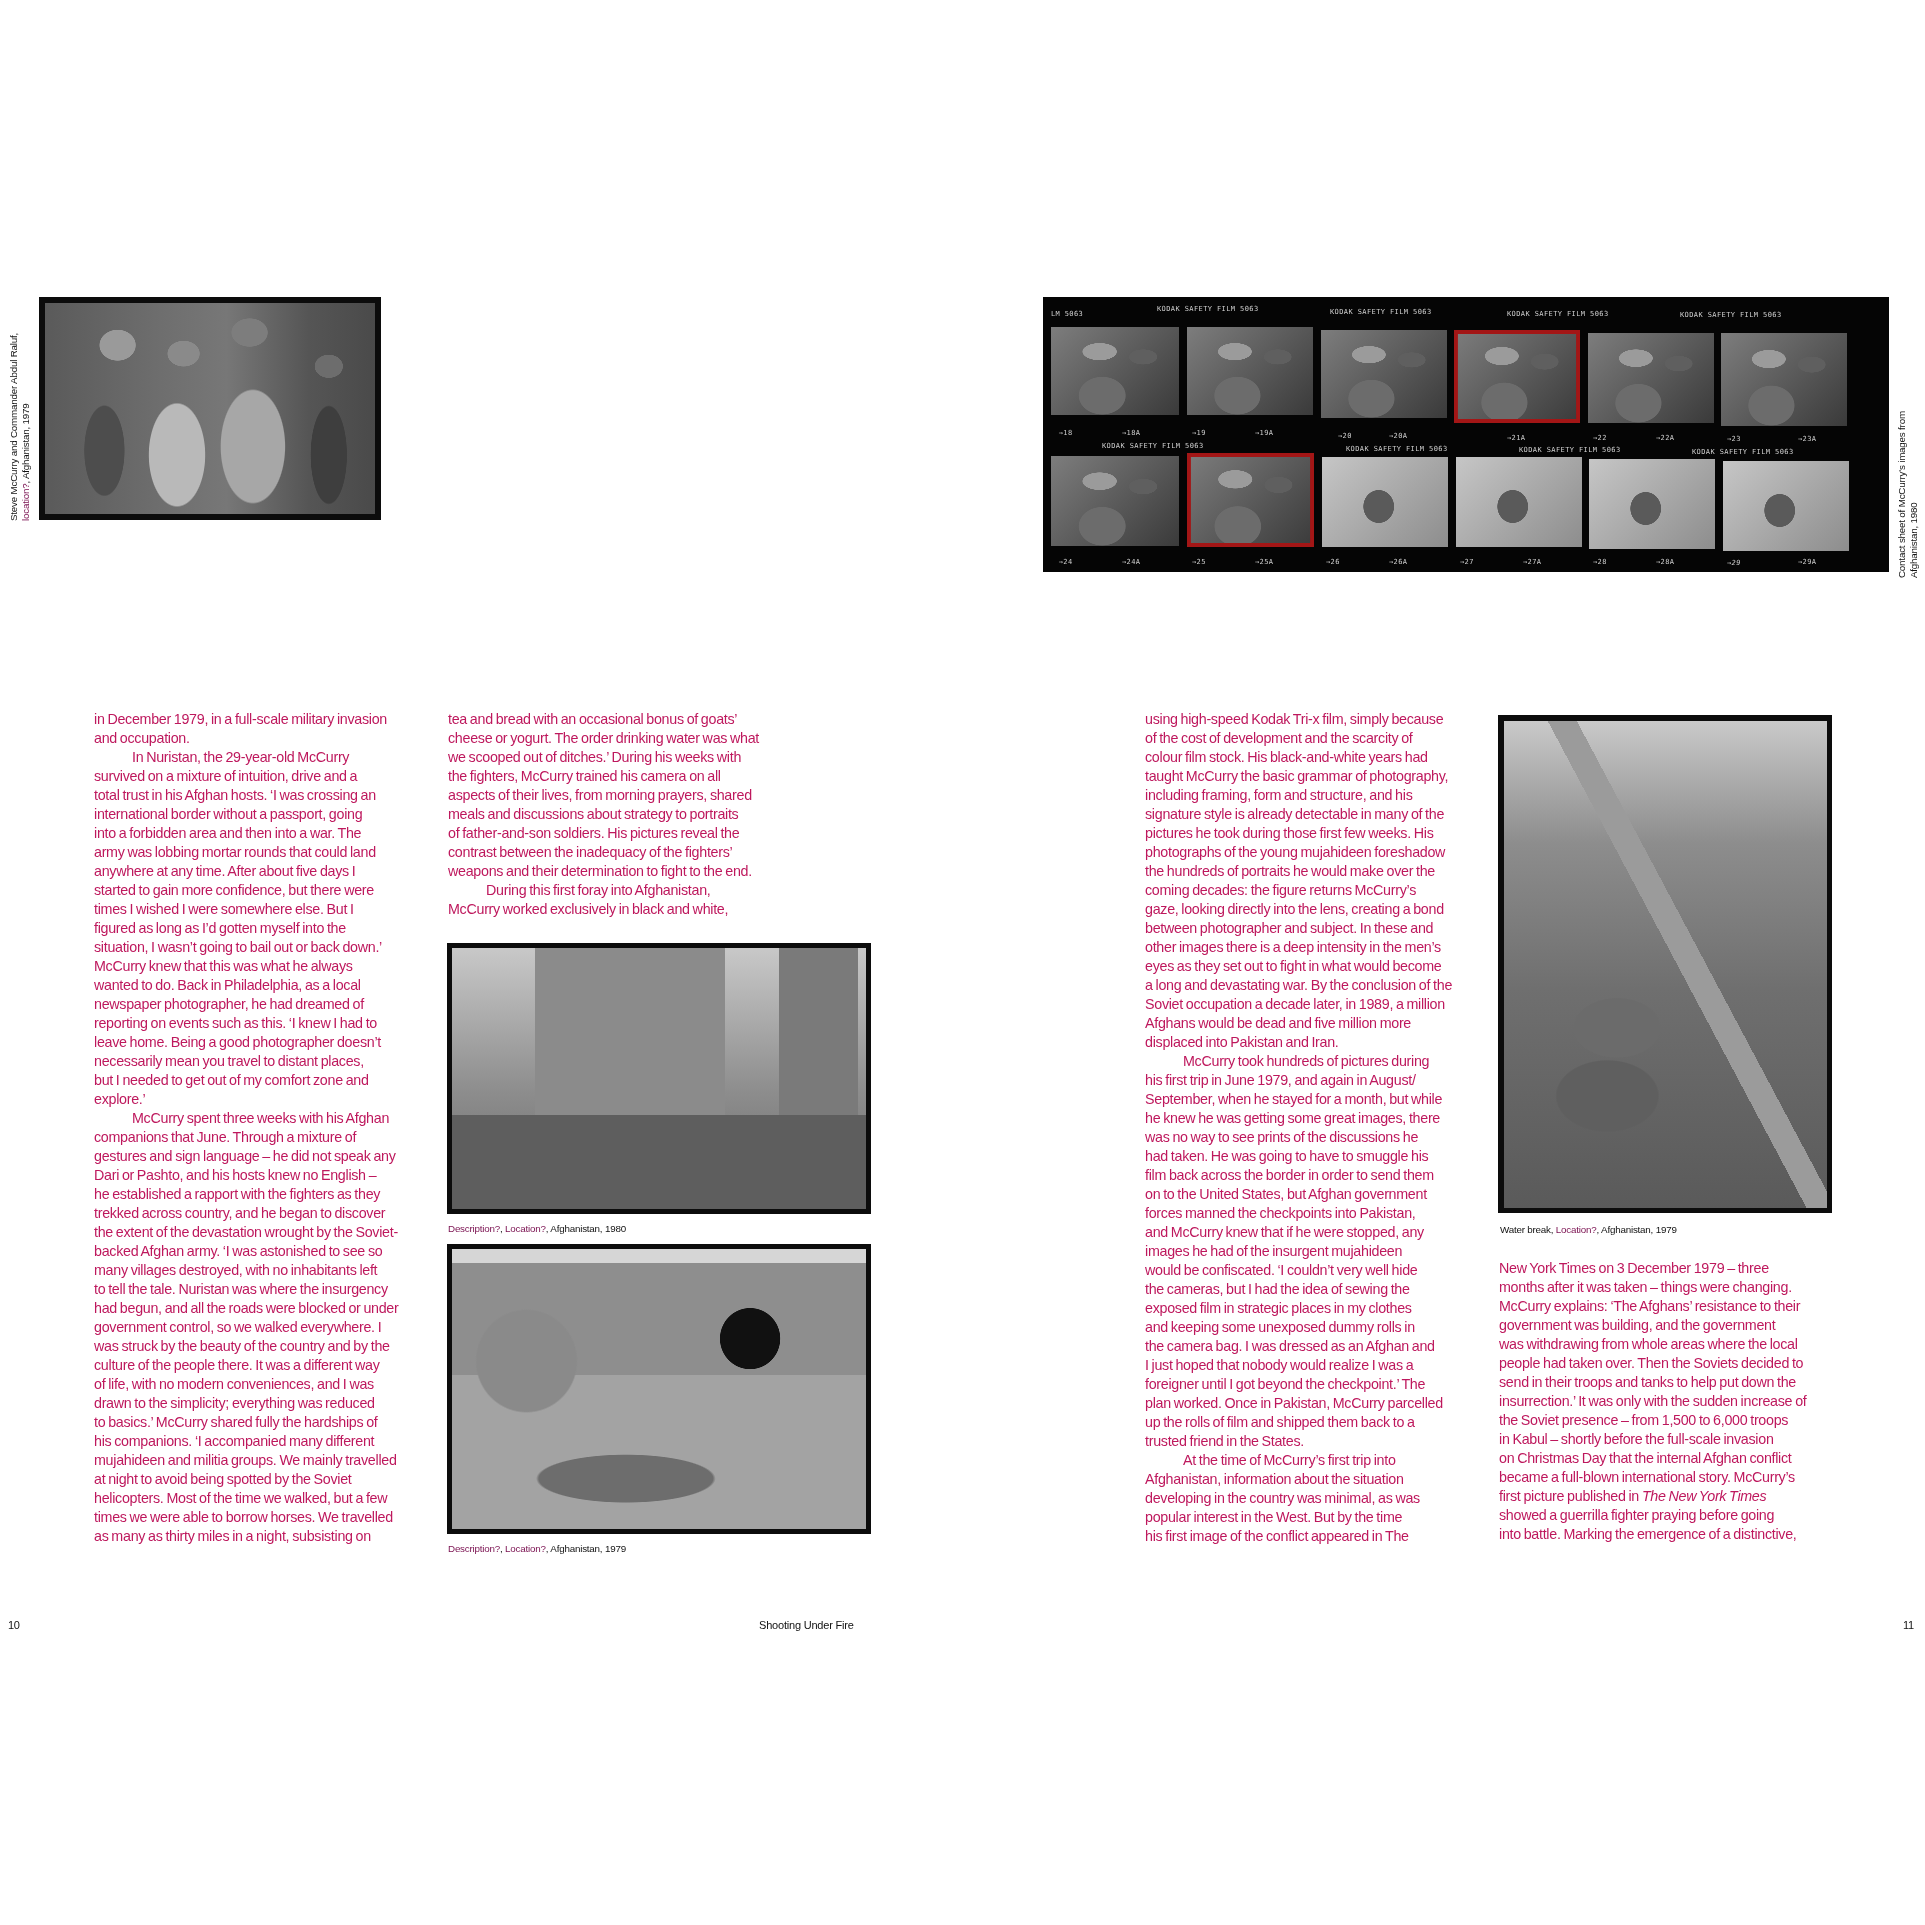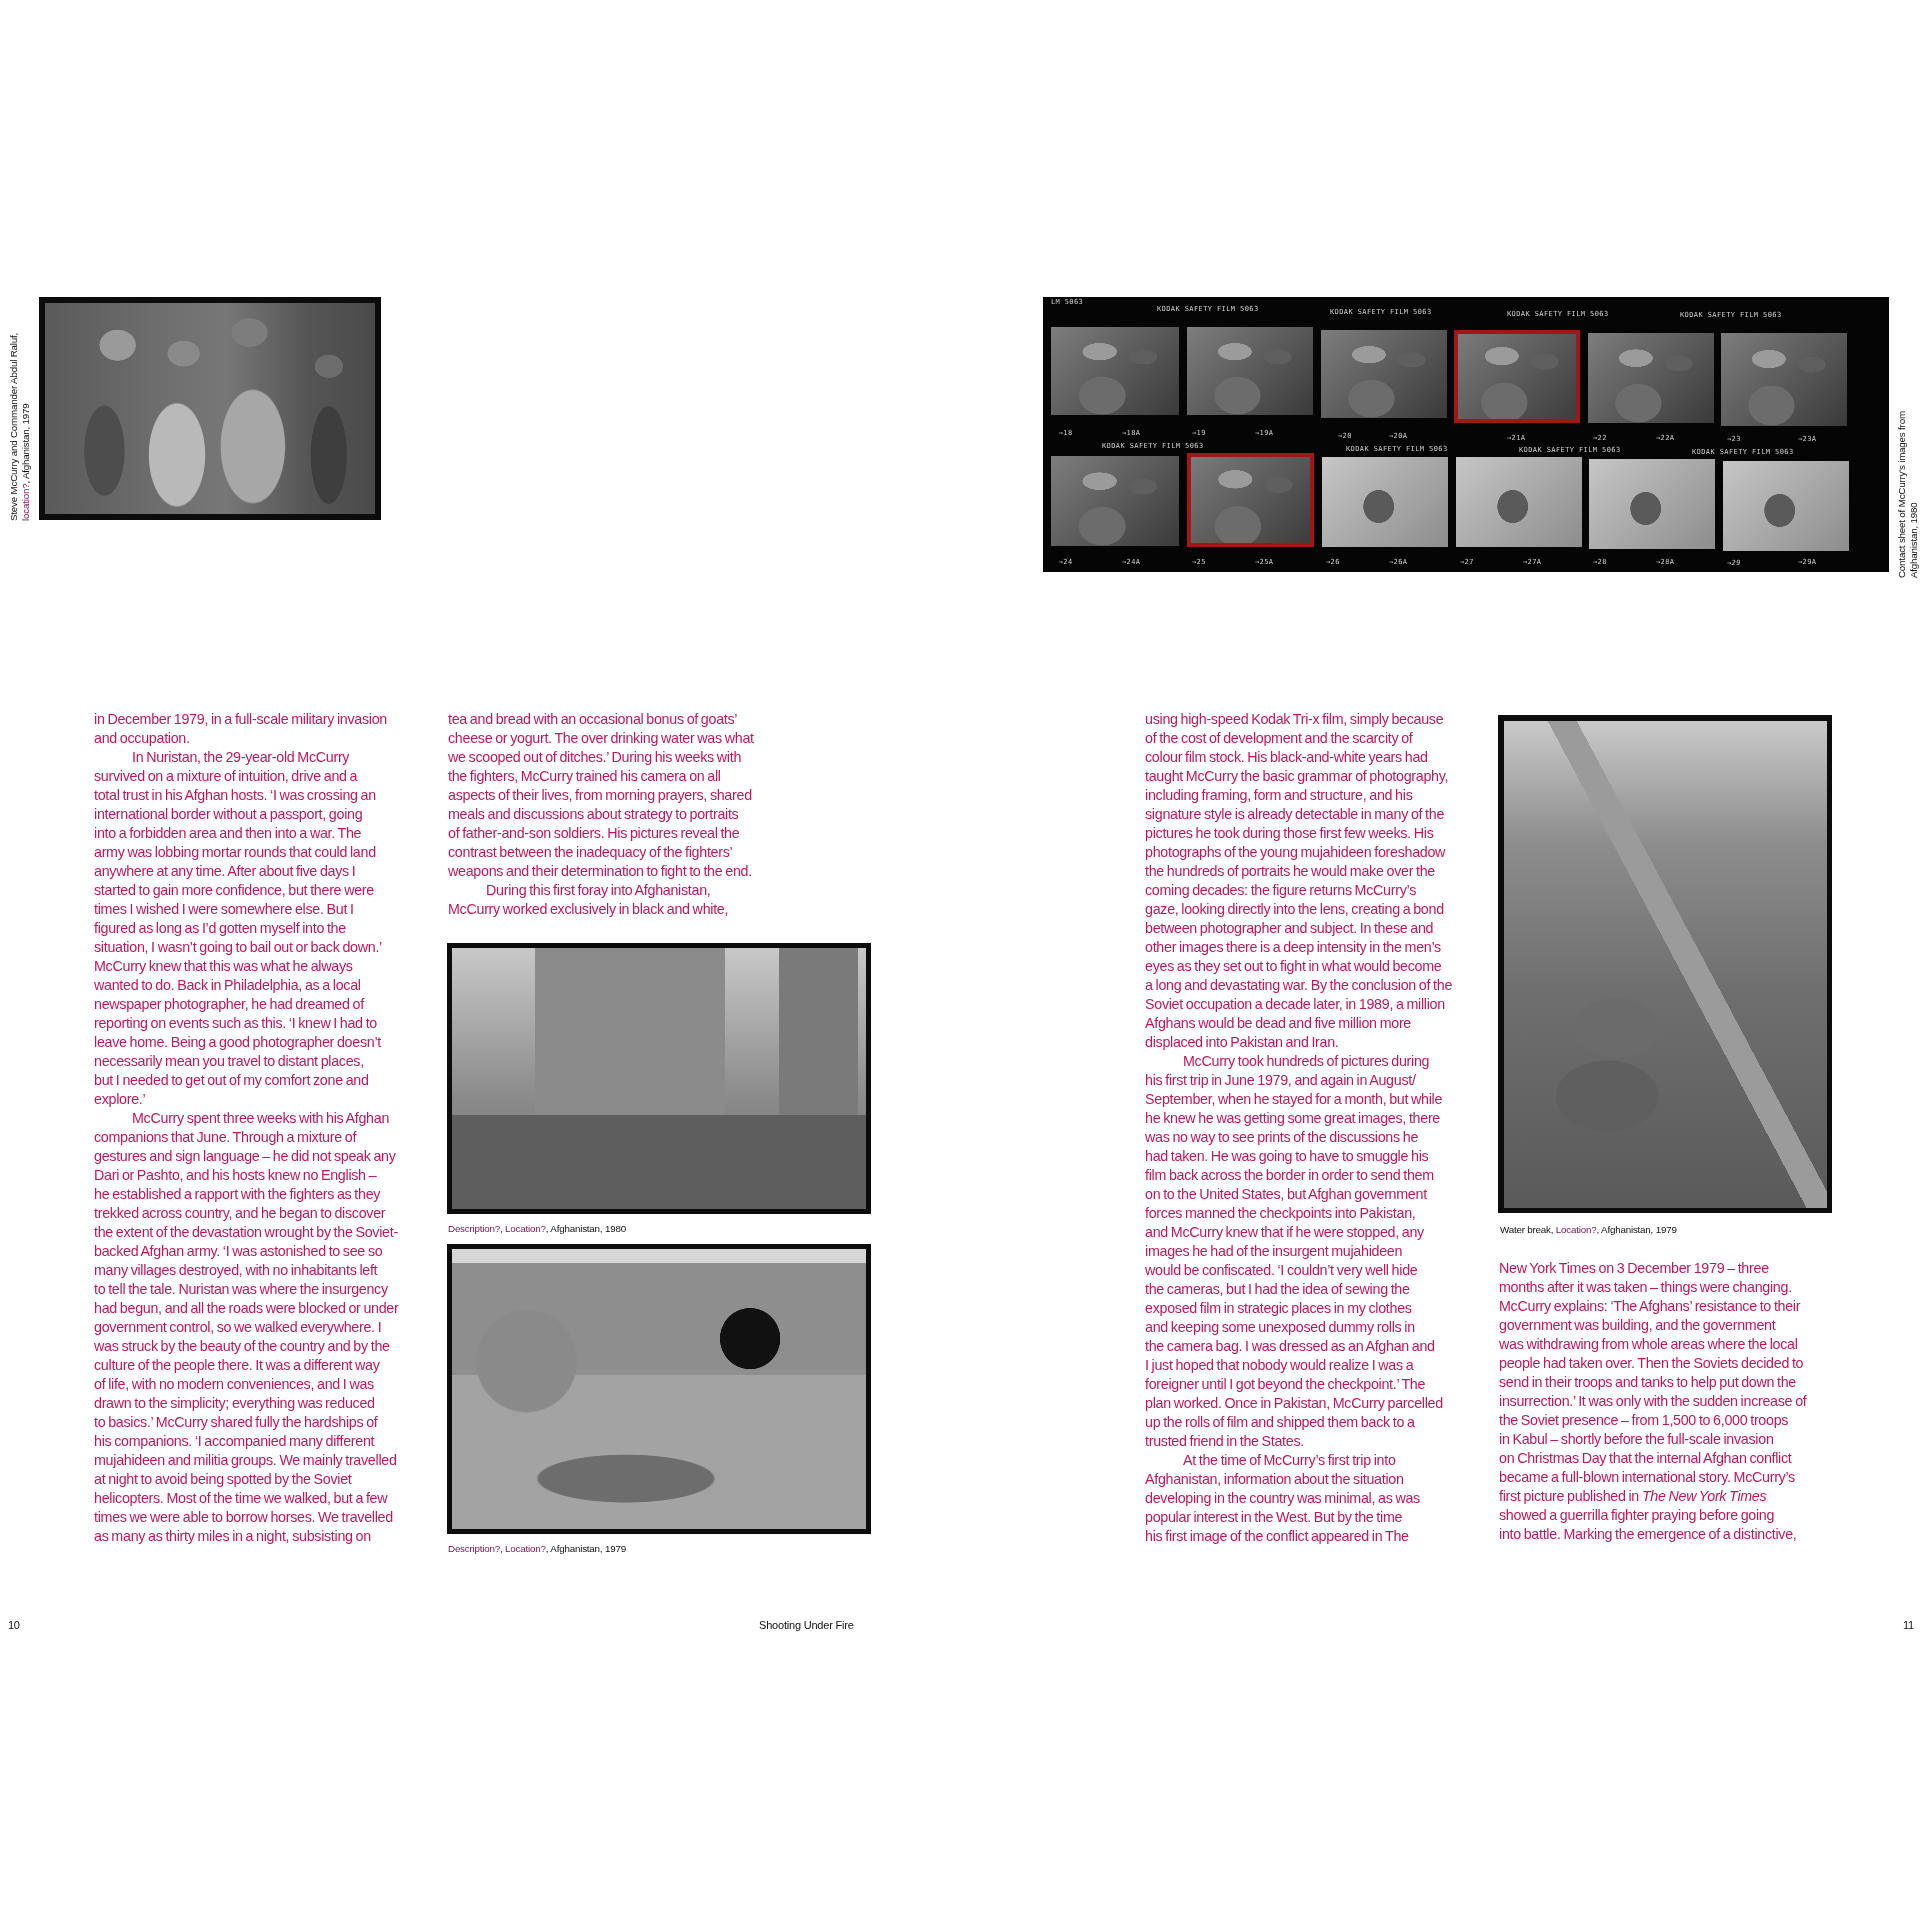--- a/index.html
+++ b/index.html
@@ -91,21 +91,21 @@
   <span style="display:block;">Steve McCurry and Commander Abdul Raluf,</span>
   <span style="display:block;">
     <span class="accent">location?</span><span>, Afghanistan, 1979</span>
   </span>
 </div>
 <div class="photo" style="left:39px; top:297px; width:342px; height:223px;">
   <div class="inner bw-portrait" style="left:6.3px; top:6.3px; right:6.3px; bottom:6.3px;"></div>
 </div>
 
 <div class="contact" style="left:1043px; top:297px; width:846px; height:275px;">
-  <span class="edge-text" style="left:7.9px; top:1px;">LM 5063</span>
+  <span class="edge-text" style="left:7.9px; top:13px;">LM 5063</span>
   <span class="edge-text" style="left:114px; top:7.9px;">KODAK SAFETY FILM 5063</span>
   <span class="edge-text" style="left:287px; top:11px;">KODAK SAFETY FILM 5063</span>
   <span class="edge-text" style="left:464px; top:12.6px;">KODAK SAFETY FILM 5063</span>
   <span class="edge-text" style="left:637px; top:14px;">KODAK SAFETY FILM 5063</span>
 
   <div class="frame" style="left:7.9px; top:30px; width:128px; height:88px;"></div>
   <div class="frame" style="left:144px; top:30px; width:126px; height:88px;"></div>
   <div class="frame" style="left:278px; top:33px; width:126px; height:88px;"></div>
   <div class="frame marked" style="left:411px; top:33px; width:126px; height:93px;"></div>
   <div class="frame" style="left:545px; top:36px; width:126px; height:90px;"></div>
@@ -195,21 +195,21 @@
   <span class="line">his companions. ‘I accompanied many different</span>
   <span class="line">mujahideen and militia groups. We mainly travelled</span>
   <span class="line">at night to avoid being spotted by the Soviet</span>
   <span class="line">helicopters. Most of the time we walked, but a few</span>
   <span class="line">times we were able to borrow horses. We travelled</span>
   <span class="line">as many as thirty miles in a night, subsisting on</span>
 </div>
 
 <div class="col" style="left:448px; top:710px; width:346px;">
   <span class="line">tea and bread with an occasional bonus of goats’</span>
-  <span class="line">cheese or yogurt. The over drinking water was what</span>
+  <span class="line">cheese or yogurt. The order drinking water was what</span>
   <span class="line">we scooped out of ditches.’ During his weeks with</span>
   <span class="line">the fighters, McCurry trained his camera on all</span>
   <span class="line">aspects of their lives, from morning prayers, shared</span>
   <span class="line">meals and discussions about strategy to portraits</span>
   <span class="line">of father-and-son soldiers. His pictures reveal the</span>
   <span class="line">contrast between the inadequacy of the fighters’</span>
   <span class="line">weapons and their determination to fight to the end.</span>
   <span class="line" style="padding-left:38px;">During this first foray into Afghanistan,</span>
   <span class="line">McCurry worked exclusively in black and white,</span>
 </div>

